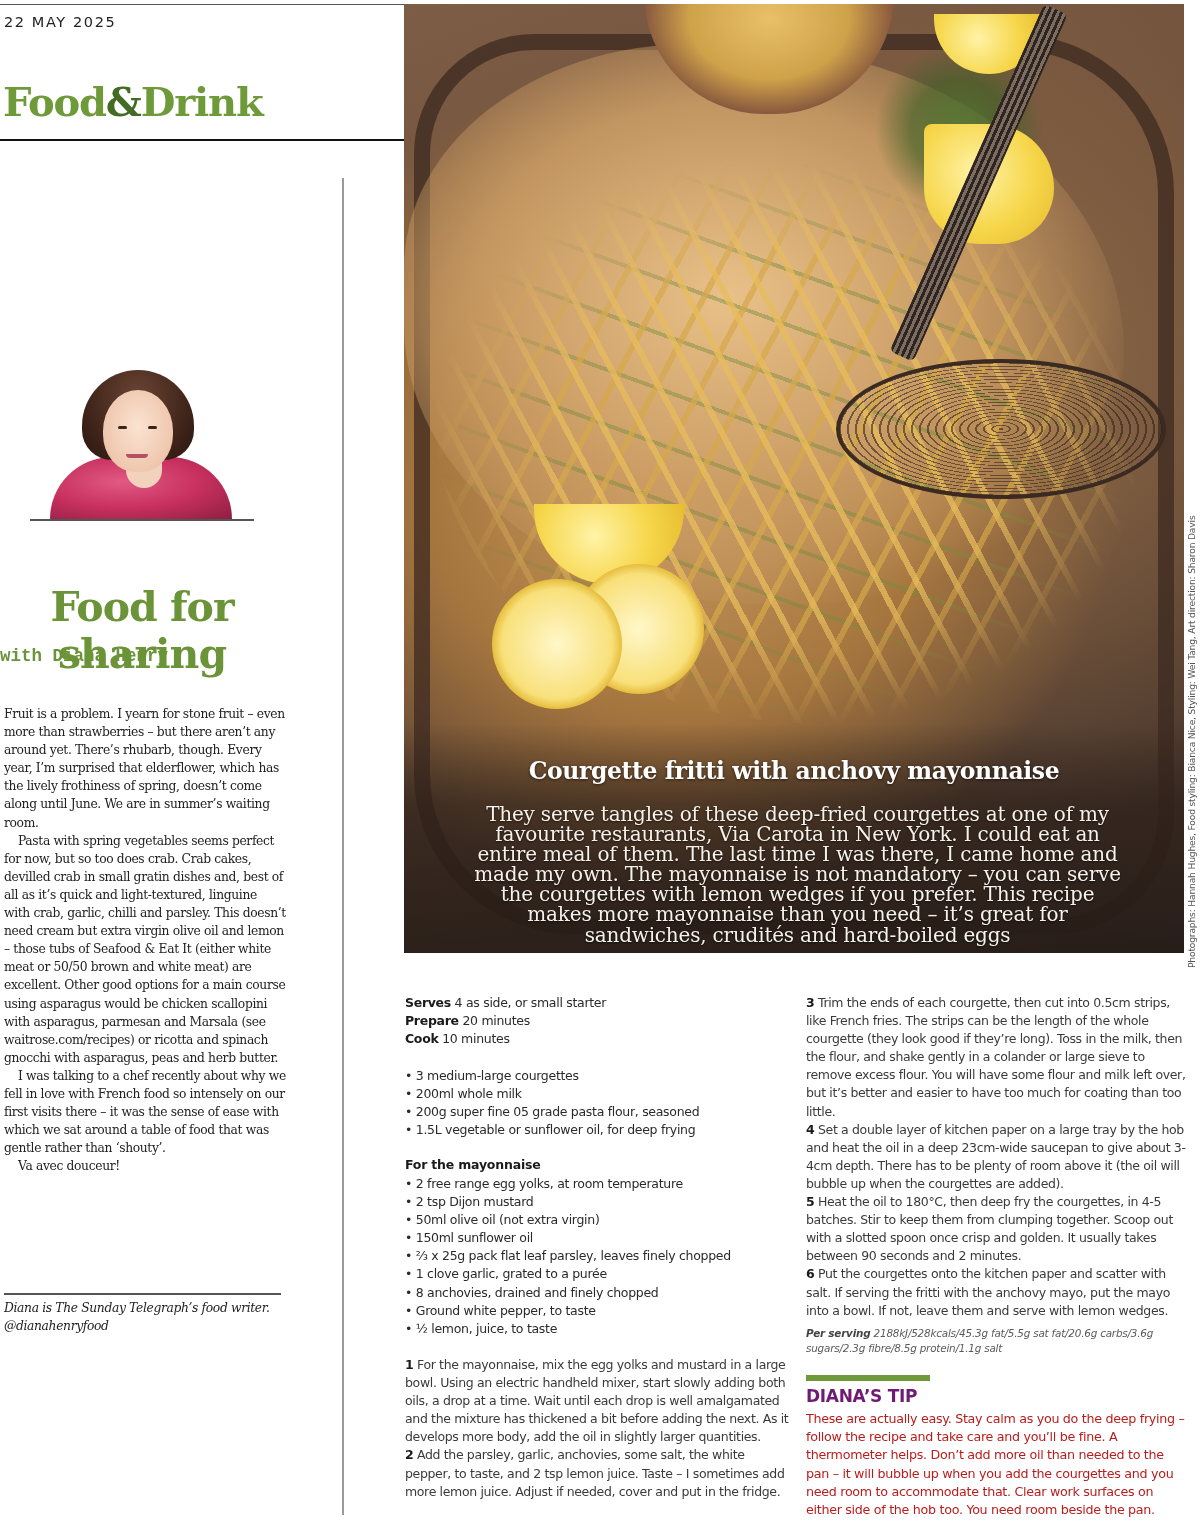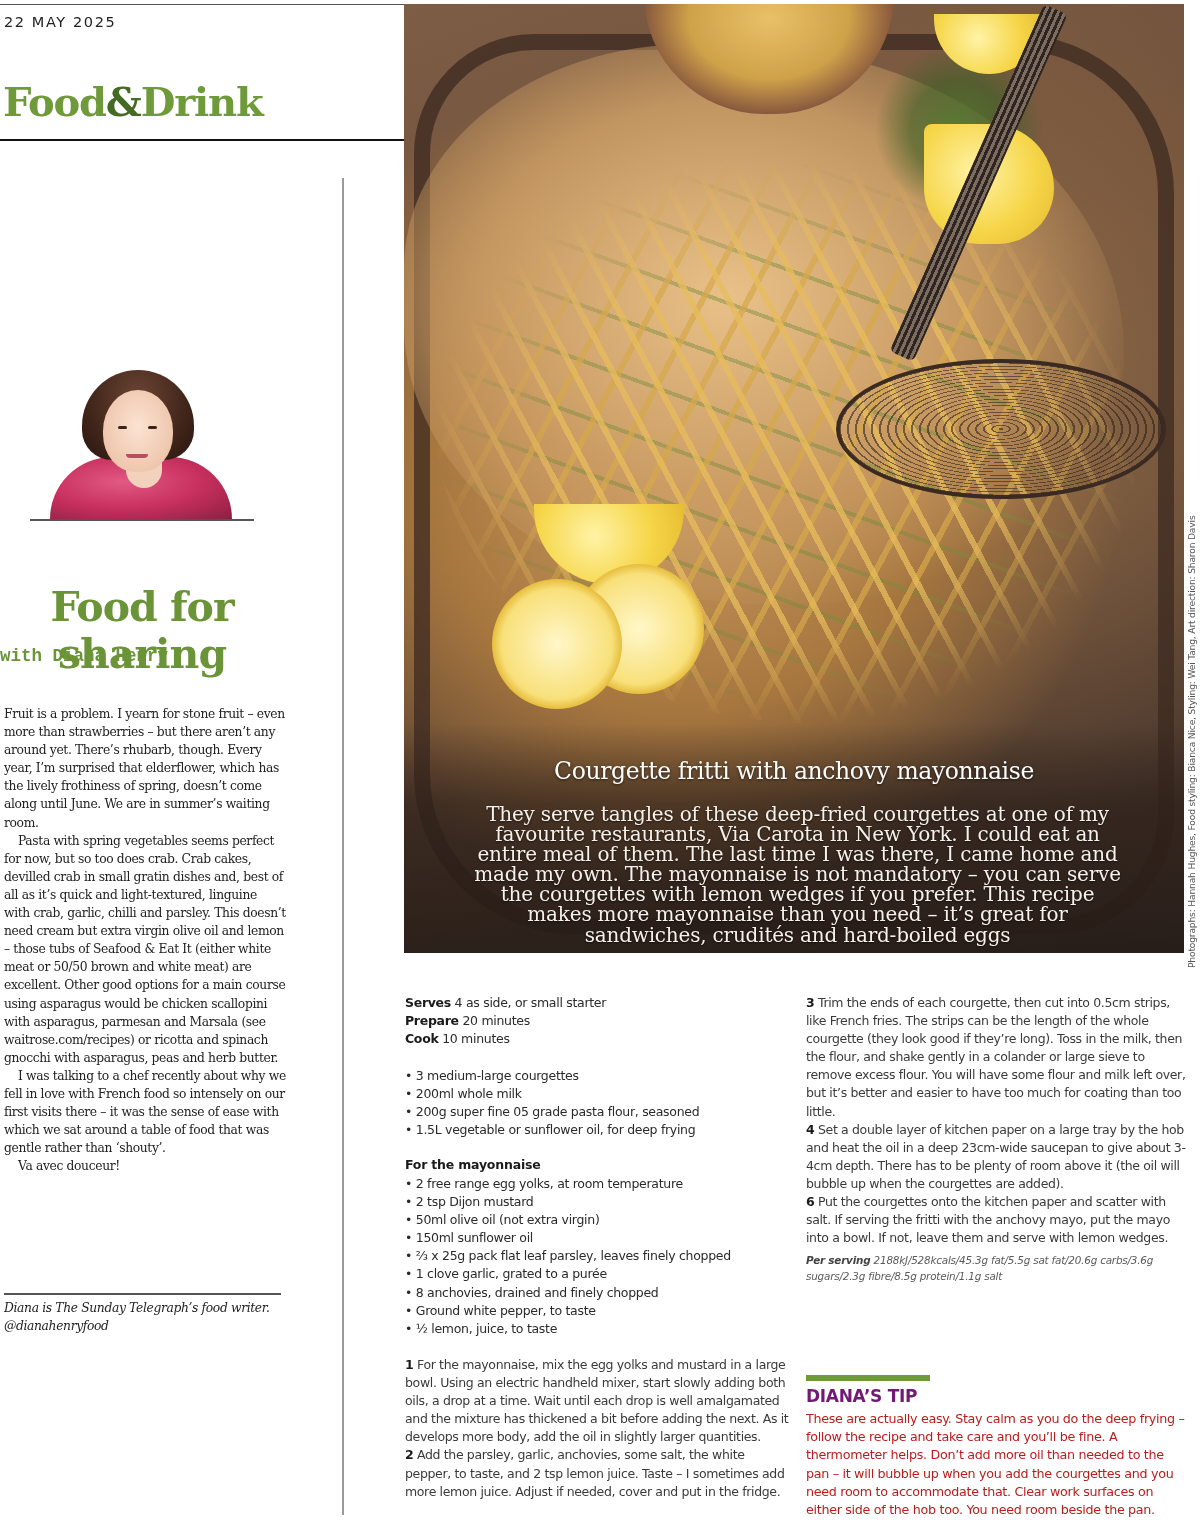--- a/index.html
+++ b/index.html
@@ -56,21 +56,21 @@
       repeating-linear-gradient(20deg, transparent 0 26px, rgba(120,140,60,0.45) 26px 30px, transparent 30px 52px);
     border-radius: 45% 50% 40% 55%;
     -webkit-mask-image: radial-gradient(ellipse at 50% 50%, #000 45%, transparent 72%);
             mask-image: radial-gradient(ellipse at 50% 50%, #000 45%, transparent 72%); }
   .hero .spider { position: absolute; left: 432px; top: 355px; width: 330px; height: 140px; border-radius: 50%; border: 4px solid #3b2a22;
     background: repeating-radial-gradient(ellipse at 50% 50%, rgba(40,28,22,0.55) 0 2px, transparent 2px 8px); }
   .hero .handle { position: absolute; left: 640px; top: 0; width: 26px; height: 380px; transform: rotate(24deg); transform-origin: top left;
     background: repeating-linear-gradient(90deg, #2f2520 0 3px, #7d6c60 3px 6px); border-radius: 6px; }
   .hero .shade { position: absolute; left: 0; top: 720px; width: 780px; height: 229px; background: linear-gradient(180deg, rgba(0,0,0,0) 0%, rgba(40,28,22,0.55) 35%, rgba(30,22,18,0.7) 100%); }
 
-  .recipe-title { position: absolute; left: 404px; top: 757px; width: 780px; text-align: center; font-family: "DejaVu Serif", serif; font-weight: normal; font-size: 23.5px; letter-spacing: -0.4px; color: #ffffff; text-shadow: 0 1px 3px rgba(0,0,0,0.6); }
+  .recipe-title { position: absolute; left: 404px; top: 757px; width: 780px; text-align: center; font-family: "DejaVu Serif", serif; font-weight: bold; font-size: 23.5px; letter-spacing: -0.4px; color: #ffffff; text-shadow: 0 1px 3px rgba(0,0,0,0.6); }
   .recipe-intro { position: absolute; left: 470px; top: 804px; width: 655px; text-align: center; font-family: "DejaVu Serif", serif; font-size: 20px; line-height: 20.1px; letter-spacing: -0.2px; color: #f6f1ea; text-shadow: 0 1px 2px rgba(0,0,0,0.6); }
 
   .photo-credit { position: absolute; left: 1186px; top: 968px; width: 455px; height: 14px; transform: rotate(-90deg); transform-origin: top left; font-family: "DejaVu Sans", sans-serif; font-size: 9.2px; letter-spacing: -0.2px; color: #555; white-space: nowrap; }
 
   
   .sans { font-family: "DejaVu Sans", sans-serif; }
   .meta { position: absolute; left: 405px; top: 994px; width: 390px; font-size: 12.5px; line-height: 18.1px; letter-spacing: -0.3px; color: #2a2a2a; }
   .meta b { color: #1a1a1a; }
   .ingredients { position: absolute; left: 405px; top: 1067px; width: 390px; font-size: 12.5px; line-height: 18.1px; letter-spacing: -0.3px; color: #2a2a2a; list-style: none; }
   .mayo-head { position: absolute; left: 405px; top: 1157px; font-size: 12.5px; font-weight: bold; color: #1a1a1a; letter-spacing: -0.2px; }
@@ -170,19 +170,20 @@
 </ul>
 
 <div class="method-a sans">
   <p><span class="step-num">1</span><span> For the mayonnaise, mix the egg yolks and mustard in a large bowl. Using an electric handheld mixer, start slowly adding both oils, a drop at a time. Wait until each drop is well amalgamated and the mixture has thickened a bit before adding the next. As it develops more body, add the oil in slightly larger quantities.</span></p>
   <p><span class="step-num">2</span><span> Add the parsley, garlic, anchovies, some salt, the white pepper, to taste, and 2 tsp lemon juice. Taste – I sometimes add more lemon juice. Adjust if needed, cover and put in the fridge.</span></p>
 </div>
 
 <div class="method-b sans">
   <p><span class="step-num">3</span><span> Trim the ends of each courgette, then cut into 0.5cm strips, like French fries. The strips can be the length of the whole courgette (they look good if they’re long). Toss in the milk, then the flour, and shake gently in a colander or large sieve to remove excess flour. You will have some flour and milk left over, but it’s better and easier to have too much for coating than too little.</span></p>
   <p><span class="step-num">4</span><span> Set a double layer of kitchen paper on a large tray by the hob and heat the oil in a deep 23cm-wide saucepan to give about 3-4cm depth. There has to be plenty of room above it (the oil will bubble up when the courgettes are added).</span></p>
+  <p><span class="step-num">5</span><span> Heat the oil to 180°C, then deep fry the courgettes, in 4-5 batches. Stir to keep them from clumping together. Scoop out with a slotted spoon once crisp and golden. It usually takes between 90 seconds and 2 minutes.</span></p>
   <p><span class="step-num">6</span><span> Put the courgettes onto the kitchen paper and scatter with salt. If serving the fritti with the anchovy mayo, put the mayo into a bowl. If not, leave them and serve with lemon wedges.</span></p>
   <p class="nutrition"><b>Per serving</b><span> 2188kJ/528kcals/45.3g fat/5.5g sat fat/20.6g carbs/3.6g sugars/2.3g fibre/8.5g protein/1.1g salt</span></p>
 </div>
 
 <div class="tip-bar"></div>
 <div class="tip-title">DIANA’S TIP</div>
 <p class="tip-body">These are actually easy. Stay calm as you do the deep frying – follow the recipe and take care and you’ll be fine. A thermometer helps. Don’t add more oil than needed to the pan – it will bubble up when you add the courgettes and you need room to accommodate that. Clear work surfaces on either side of the hob too. You need room beside the pan.</p>
 
 </body></html>

